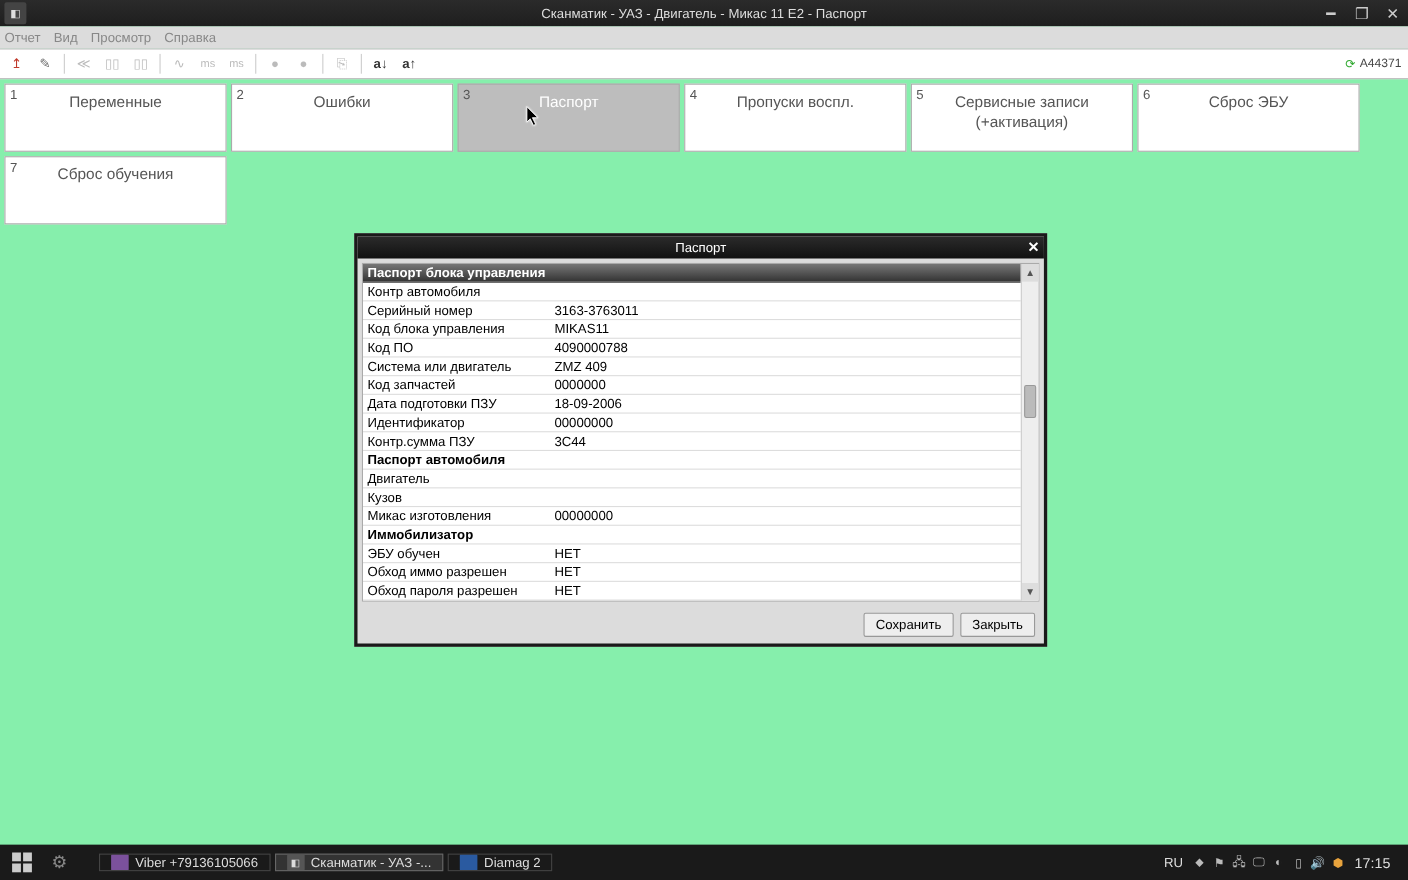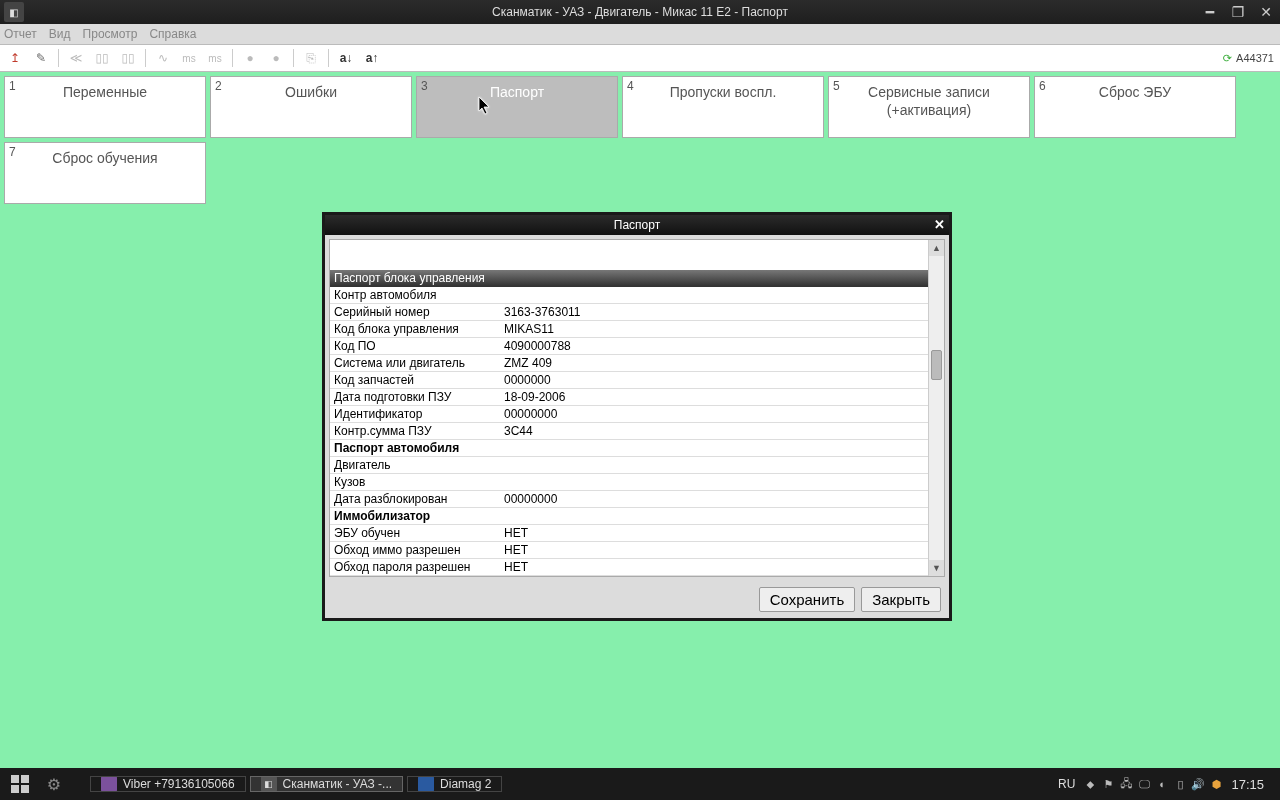--- a/index.html
+++ b/index.html
@@ -38,31 +38,31 @@
 .cursor svg { filter: drop-shadow(0 0 1px #fff); }
 
 
 .modal { position:absolute; left:322px; top:188px; width:630px; background:#dcdcdc; border:3px solid #1a1a1a; }
 .modal-title { height:20px; background:linear-gradient(#2b2b2b,#111); color:#fff; font-size:12px; display:flex; align-items:center; position:relative; }
 .modal-title .t { position:absolute; left:50%; transform:translateX(-50%); }
 .modal-title .close { position:absolute; right:4px; top:2px; color:#fff; font-weight:bold; cursor:pointer; font-size:13px; }
 .modal-body { background:#fff; margin:4px; border:1px solid #aaa; position:relative; }
 .modal-table { width: calc(100% - 16px); }
 .modal-row { display:flex; height:17px; font-size:12px; border-bottom:1px solid #ddd; align-items:center; }
-.modal-row.header { background:linear-gradient(#777,#333); color:#fff; font-weight:normal; border-bottom:1px solid #333;margin-top:30px; }
+.modal-row.header { background:linear-gradient(#777,#333); color:#fff; font-weight:bold; border-bottom:1px solid #333; }
 .modal-row.section { font-weight:bold; }
 .modal-row .k { width:170px; padding-left:4px; }
 .modal-row .v { flex:1; padding-left:4px; }
 .modal-scroll { position:absolute; right:0; top:0; bottom:0; width:16px; background:#eee; border-left:1px solid #ccc; }
 .modal-scroll .thumb { position:absolute; left:2px; right:2px; top:110px; height:30px; background:#bbb; border:1px solid #999; border-radius:2px; }
 .modal-scroll .arrow { position:absolute; left:0; right:0; height:16px; background:#ddd; display:flex; align-items:center; justify-content:center; font-size:9px; color:#555; }
 .modal-scroll .arrow.up { top:0; }
 .modal-scroll .arrow.down { bottom:0; }
 .modal-footer { display:flex; justify-content:flex-end; gap:6px; padding:6px 8px; }
-.modal-footer button { background:#eee; border:1px solid #999; padding:3px 10px; font-size:15px; cursor:pointer; border-radius:2px; }
+.modal-footer button { background:#eee; border:1px solid #999; padding:3px 10px; font-size:12px; cursor:pointer; border-radius:2px; }
 
 
 .taskbar { position:absolute; left:0; right:0; bottom:0; height:32px; background:#1a1a1a; display:flex; align-items:center; color:#ddd; font-size:12px; }
 .taskbar .start { width:40px; height:32px; display:flex; align-items:center; justify-content:center; }
 .taskbar .start-grid { display:grid; grid-template-columns:8px 8px; grid-template-rows:8px 8px; gap:2px; }
 .taskbar .start-grid div { background:#ccc; }
 .taskbar .gear { width:28px; text-align:center; color:#888; font-size:16px; }
 .taskbar .task { height:16px; padding:0 10px; margin:0 2px; border:1px solid #444; display:flex; align-items:center; gap:6px; max-width:160px; overflow:hidden; white-space:nowrap; }
 .taskbar .task.active { background:#333; border-color:#666; }
 .taskbar .task .ic { width:16px; height:16px; background:#555; border-radius:2px; display:flex; align-items:center; justify-content:center; font-size:9px; }
@@ -211,21 +211,21 @@
         <div id="rows2">
             <div class="modal-row">
               <div class="k">Двигатель</div>
               <div class="v"></div>
             </div>
             <div class="modal-row">
               <div class="k">Кузов</div>
               <div class="v"></div>
             </div>
             <div class="modal-row">
-              <div class="k">Дата разблокирован</div>
+              <div class="k">Микас изготовления</div>
               <div class="v">00000000</div>
             </div>
           </div>
         <div class="modal-row section">
           <div class="k">Иммобилизатор</div>
             <div class="v"></div>
         </div>
         <div id="rows3">
             <div class="modal-row">
               <div class="k">ЭБУ обучен</div>

